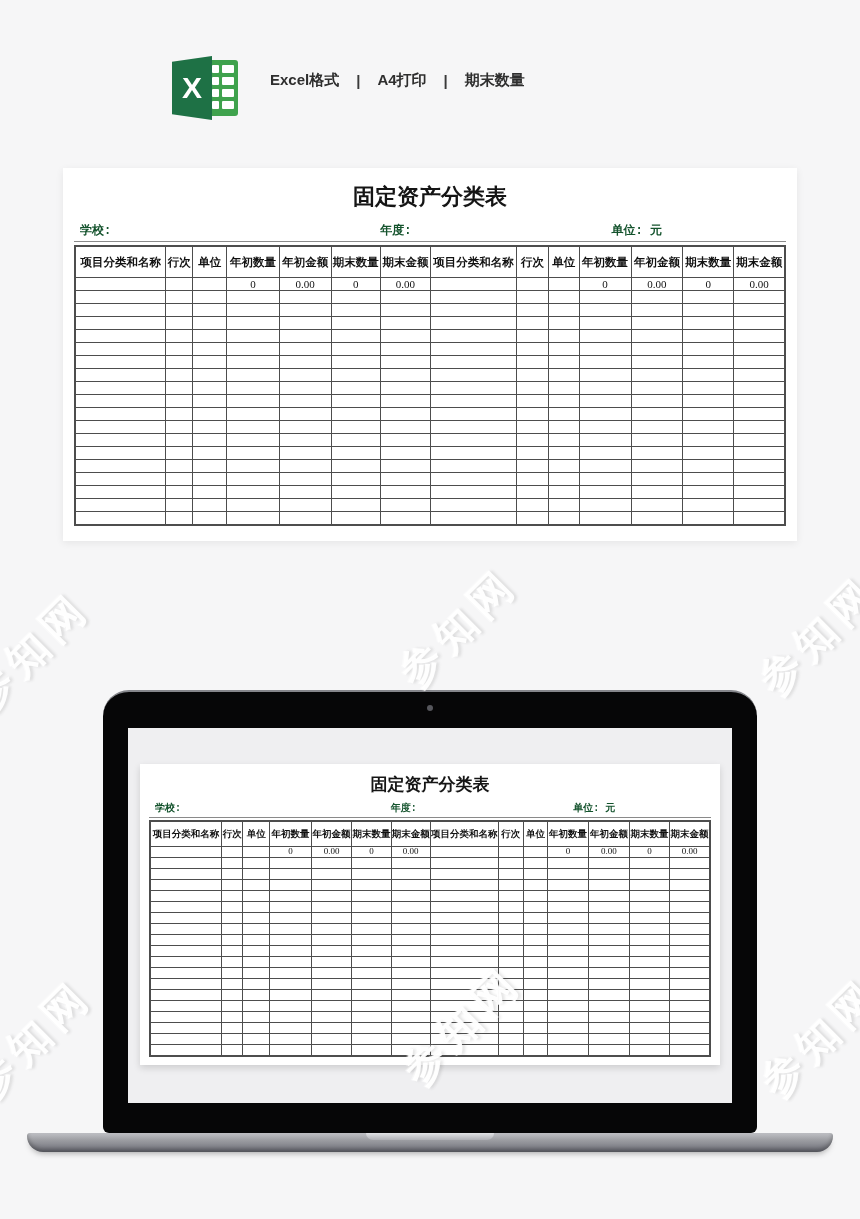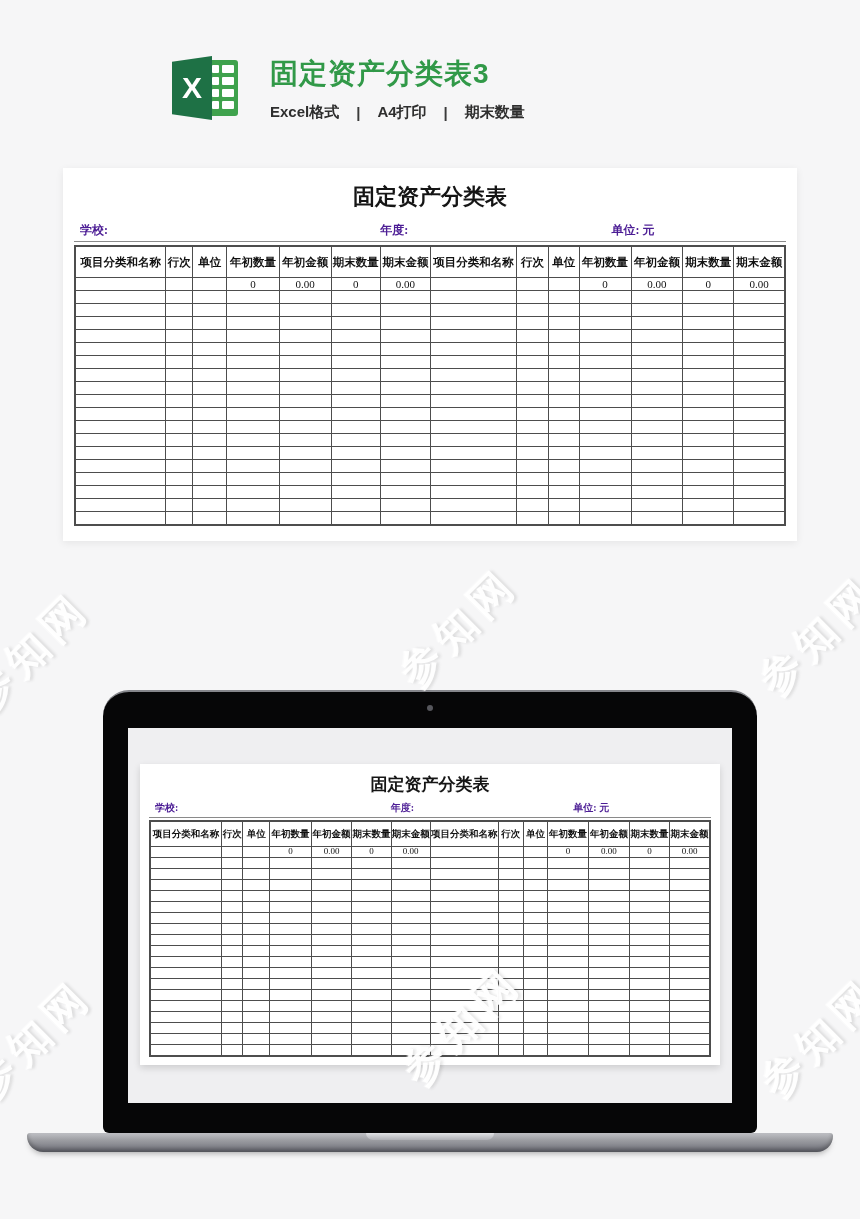--- a/index.html
+++ b/index.html
@@ -23,21 +23,21 @@
     display:flex;align-items:center;justify-content:center;}
   .xl-front span{color:#fff;font-weight:bold;font-size:30px;line-height:1;}
   .hero-text{padding-top:2px;}
   .hero-title{margin:0;font-size:28px;line-height:1.15;font-weight:bold;color:#319948;letter-spacing:1px;}
   .hero-badges{margin-top:13px;display:flex;gap:17px;align-items:center;font-size:15px;font-weight:bold;color:#2e2e2e;}
   .hero-badges .sep{color:#3a3a3a;font-weight:bold;}
 
   
   .sheet{font-family:"Liberation Serif", serif;color:#111;}
   .sheet-title{text-align:center;font-weight:bold;color:#151515;}
-  .sheet-meta{position:relative;font-weight:bold;color:#4c1d95;border-bottom:1px solid #8a8a8a;}
+  .sheet-meta{position:relative;font-weight:bold;color:#14532d;border-bottom:1px solid #8a8a8a;font-family:Liberation Mono, monospace;}
   .sheet-meta span{position:absolute;bottom:2px;white-space:nowrap;}
   .sheet-meta .m-school{left:6px;}
   .sheet-meta .m-year{left:43%;}
   .sheet-meta .m-unit{left:75.5%;}
   table.sheet-table{width:100%;border-collapse:collapse;table-layout:fixed;border:2px solid #4d4d4d;}
   table.sheet-table th,table.sheet-table td{border:1px solid #4d4d4d;padding:0;text-align:center;overflow:hidden;line-height:1.1;}
   table.sheet-table th{font-weight:bold;white-space:nowrap;}
 
   
   .preview-card{position:absolute;left:63px;top:168px;width:734px;height:373px;background:#ffffff;
@@ -96,21 +96,20 @@
         <div class="xrow">
             <i class="sq"></i>
             <i class="bar"></i>
           </div>
       </div>
       <div class="xl-front">
         <span>X</span>
       </div>
     </div>
     <div class="hero-text">
-      <h1 class="hero-title">固定资产分类表3</h1>
       <div class="hero-badges">
         <span>Excel格式</span>
         <span class="sep">|</span>
         <span>A4打印</span>
         <span class="sep">|</span>
         <span>期末数量</span>
       </div>
     </div>
   </div>
 

